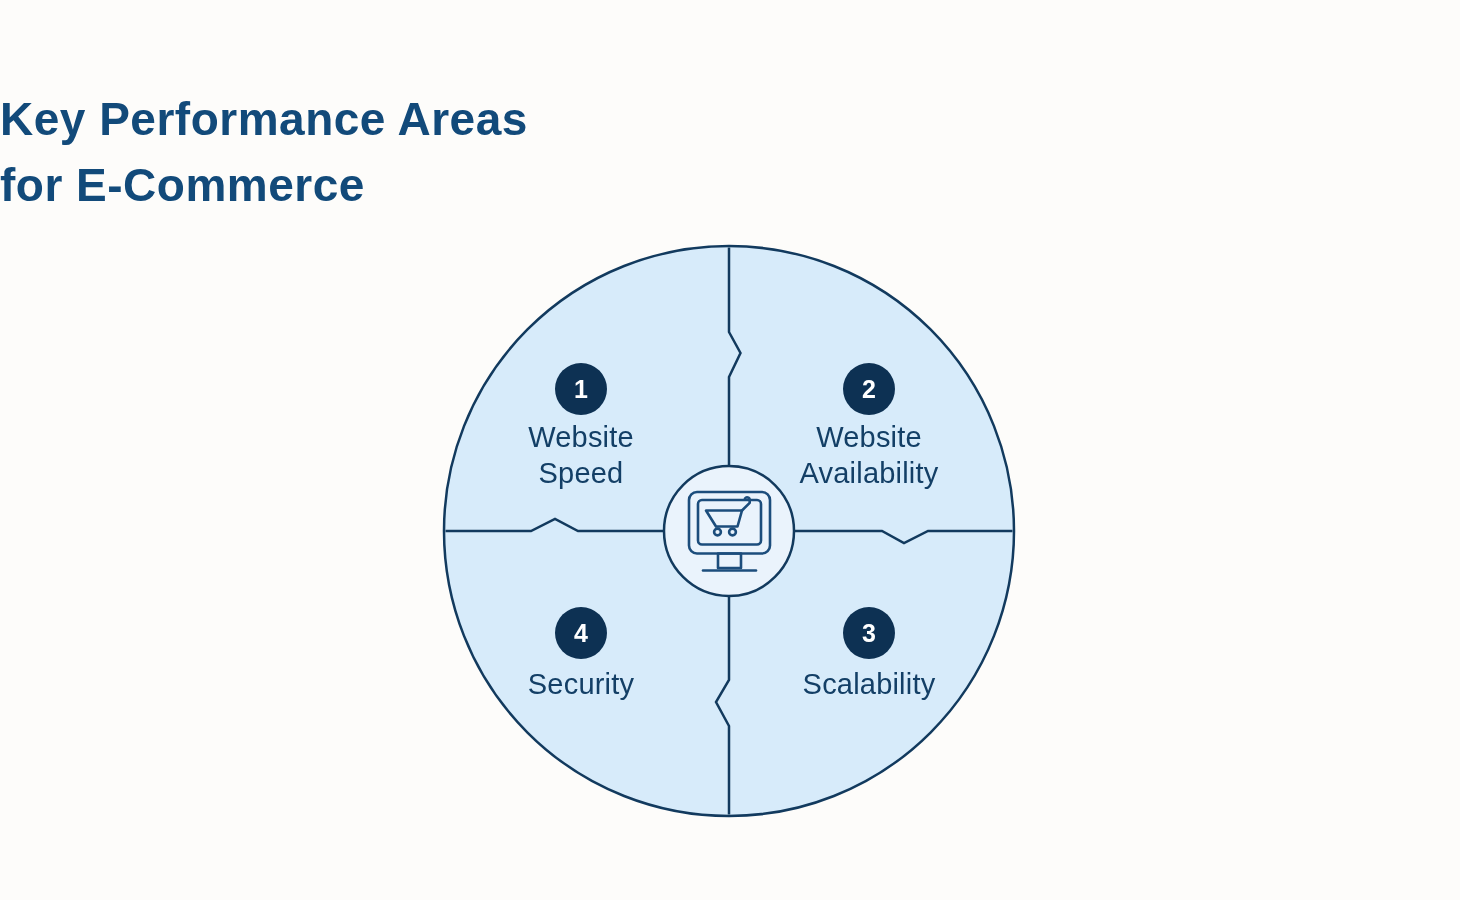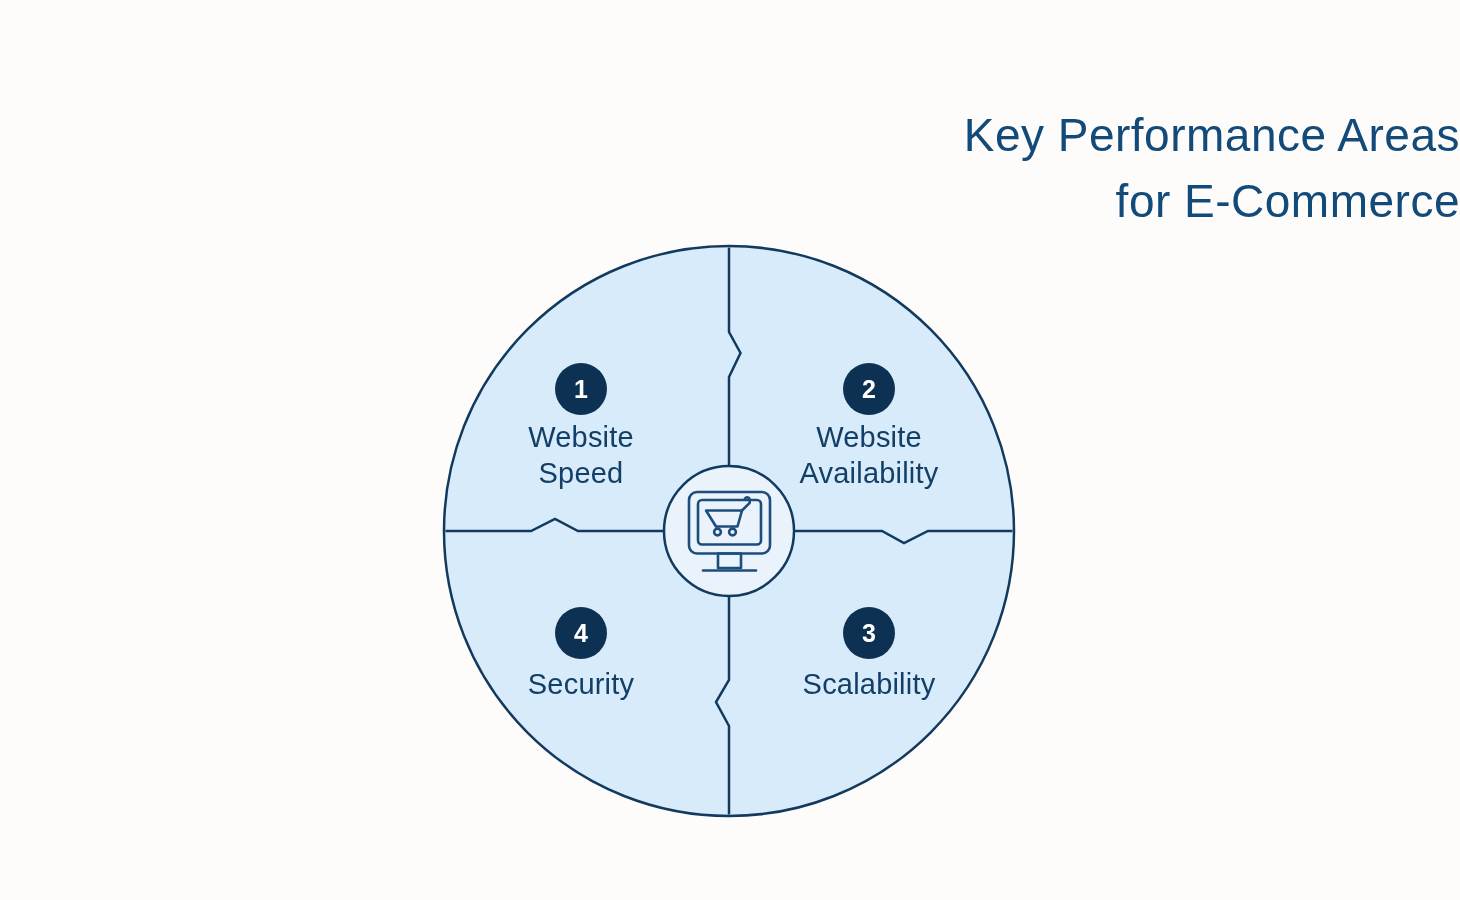--- a/index.html
+++ b/index.html
@@ -4,23 +4,23 @@
 <style>
   :root{
     --bg:#fdfcfa; --quadrant-fill:#d7ebfa; --center-fill:#eaf3fc;
     --stroke:#123a5e; --icon-stroke:#1c4d7c; --badge-bg:#0d3153;
     --badge-text:#ffffff; --title-color:#124a7a; --label-color:#133f66;
   }
   *{margin:0;padding:0;box-sizing:border-box;}
   body{font-family:"Liberation Sans",sans-serif;}
   .canvas{position:relative;width:1460px;height:900px;background:var(--bg);overflow:hidden;}
   .title{
-    position:absolute;top:102px;left:0;width:100%;
-    text-align:right;white-space:pre-line;
-    font-size:46px;line-height:66px;font-weight:400;
+    position:absolute;top:86px;left:0;width:100%;
+    text-align:left;white-space:pre-line;
+    font-size:46px;line-height:66px;font-weight:700;
     letter-spacing:.5px;color:var(--title-color);
   }
   .diagram-svg{position:absolute;left:0;top:0;}
   .main-circle{fill:var(--quadrant-fill);stroke:var(--stroke);stroke-width:2.5;}
   .divider{fill:none;stroke:var(--stroke);stroke-width:2.5;stroke-linejoin:miter;}
   .center-circle{fill:var(--center-fill);stroke:var(--stroke);stroke-width:2.5;}
   .icon-line{fill:none;stroke:var(--icon-stroke);stroke-width:2.6;stroke-linecap:round;stroke-linejoin:round;}
   .badge{
     position:absolute;width:52px;height:52px;border-radius:50%;
     background:var(--badge-bg);color:var(--badge-text);

